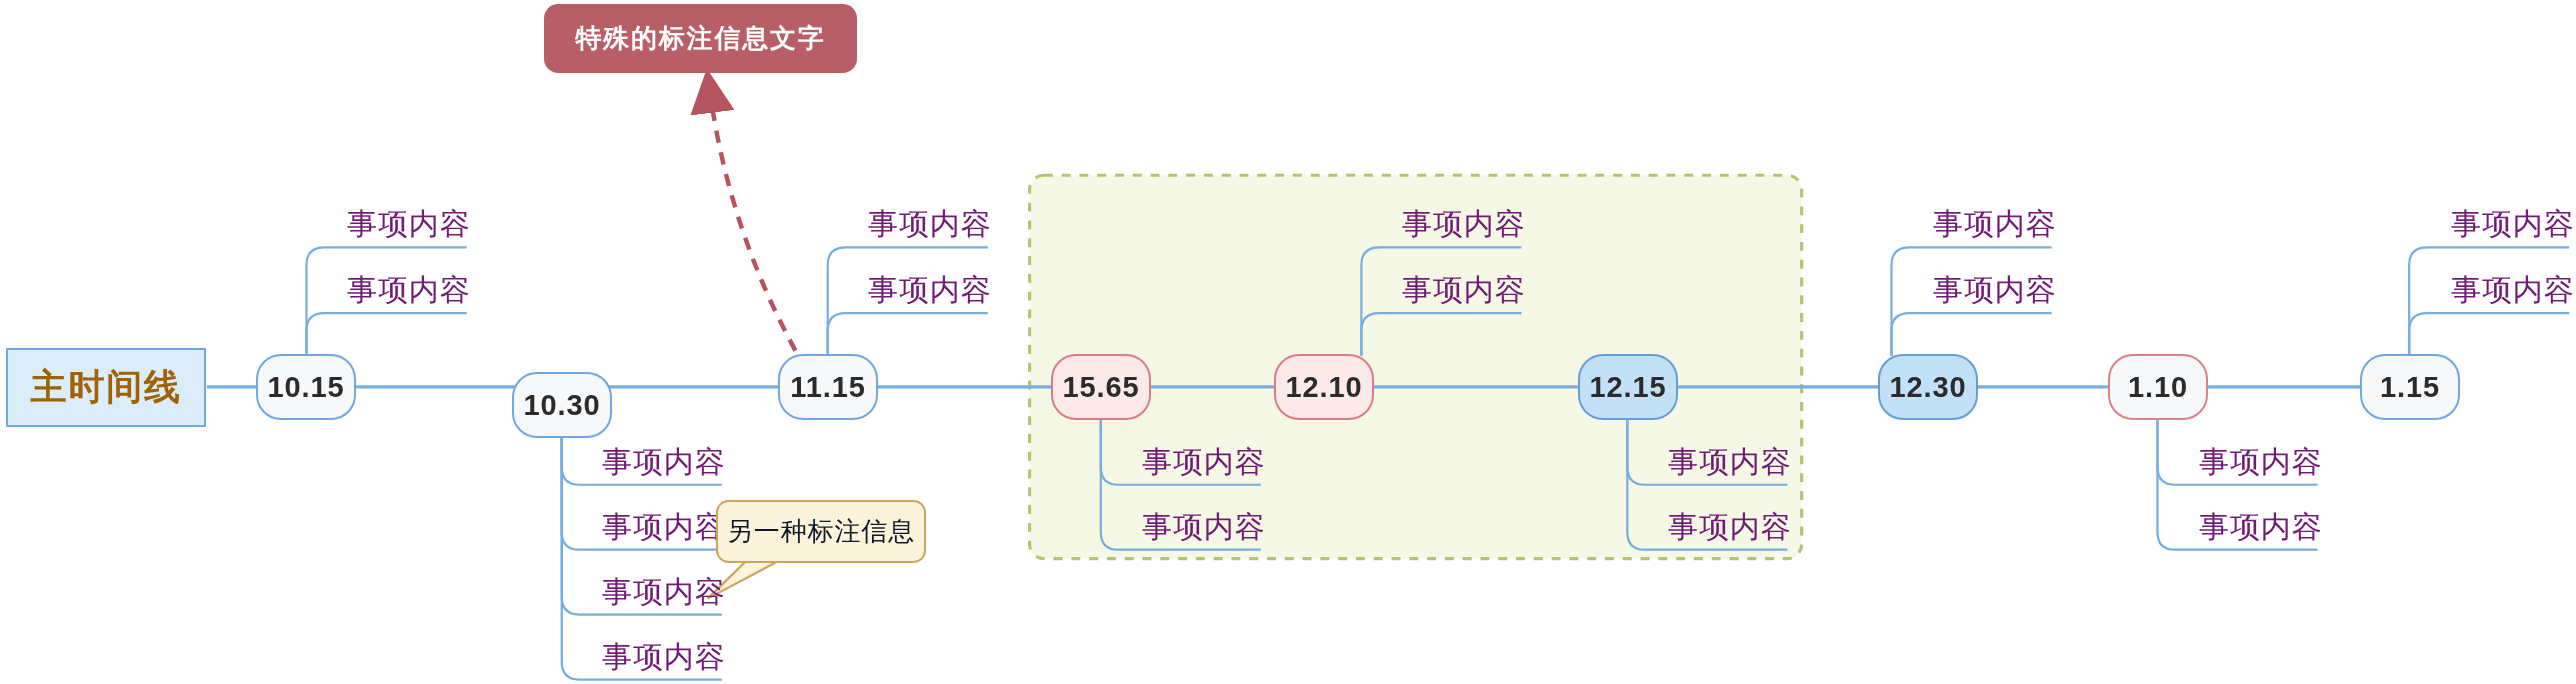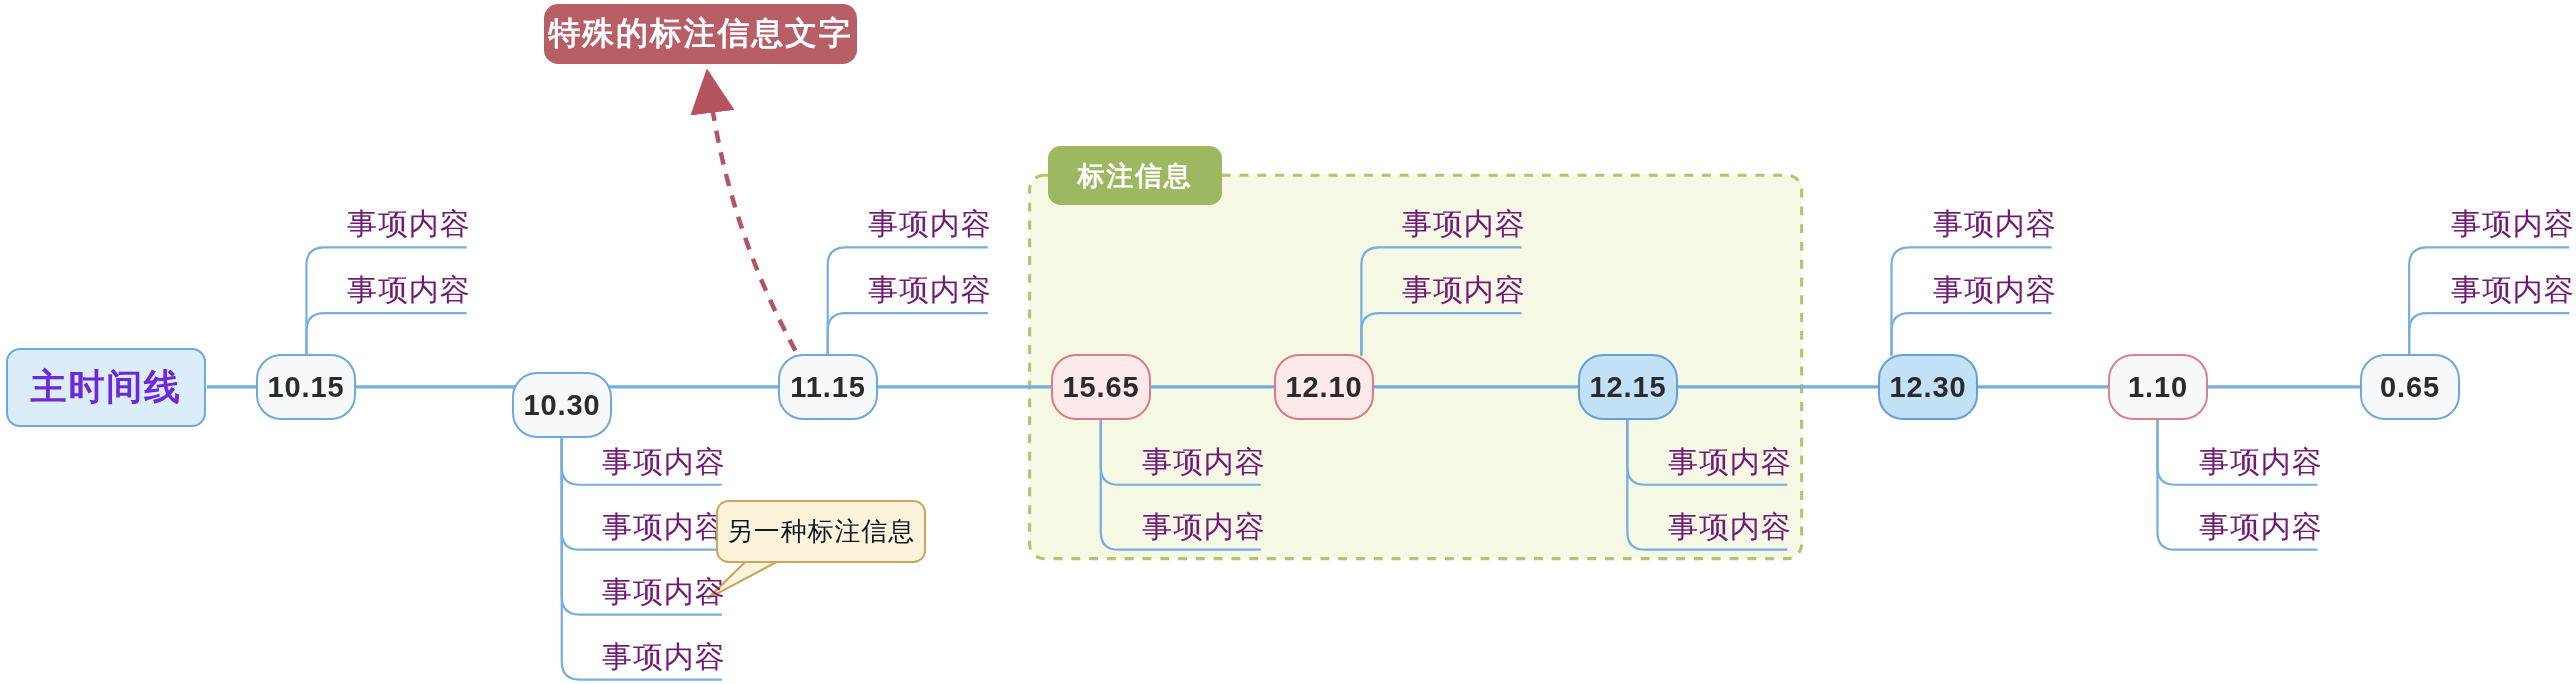--- a/index.html
+++ b/index.html
@@ -14,35 +14,35 @@
     background:var(--node-fill,#f7f8f9);
     display:flex;align-items:center;justify-content:center;
     font-size:29px;font-weight:600;color:#2b2b2b;z-index:2;letter-spacing:0.9px;text-align:center;
   }
   .item-label{
     position:absolute;font-size:30px;line-height:32px;color:#701a75;
     white-space:nowrap;z-index:2;letter-spacing:0.9px;
   }
   .title-box{
     position:absolute;left:6.2px;top:348px;width:200px;height:79px;box-sizing:border-box;
-    border:2.7px solid #6fa8dc;border-radius:14px;background:#dcedfa;
+    border:2.7px solid #6fa8dc;border-radius:1px;background:#dcedfa;
     display:flex;align-items:center;justify-content:center;
-    font-size:36px;font-weight:700;color:#6d28d9;z-index:2;letter-spacing:1.8px;
+    font-size:36px;font-weight:700;color:#a16207;z-index:2;letter-spacing:1.8px;
   }
   .group-box-label{
     position:absolute;left:1048px;top:146px;width:174px;height:59px;
     border-radius:12.5px;background:#9eb862;
     display:flex;align-items:center;justify-content:center;
     font-size:27px;font-weight:700;color:#ffffff;z-index:3;letter-spacing:1.8px;
   }
   .special-callout{
-    position:absolute;left:544px;top:4.4px;width:313px;height:60px;
+    position:absolute;left:544px;top:4.4px;width:313px;height:69px;
     border-radius:14.2px;background:#b75e66;
     display:flex;align-items:center;justify-content:center;
-    font-size:32px;font-weight:700;color:#ffffff;z-index:3;letter-spacing:1.8px;
+    font-size:26px;font-weight:700;color:#ffffff;z-index:3;letter-spacing:1.8px;
   }
   .bubble-callout{
     position:absolute;left:716px;top:500px;width:210px;height:63px;box-sizing:border-box;
     border:2.7px solid #c9a55e;border-radius:12.5px;background:#fbf3da;
     display:flex;align-items:center;justify-content:center;
     font-size:26px;color:#0f172a;z-index:3;letter-spacing:0.9px;
   }
 </style>
 </head>
 <body>
@@ -113,25 +113,24 @@
       <div class="item-label" style="left: 1402px; top: 274px;">事项内容</div>
       <div class="node" style="left: 1578px; top: 354px; --node-fill: #c3e1f6; --node-border: #63a0d8;">12.15</div>
       <div class="item-label" style="left: 1668px; top: 446px;">事项内容</div>
       <div class="item-label" style="left: 1668px; top: 511px;">事项内容</div>
       <div class="node" style="left: 1842px; top: 354px; margin-left: 36px; --node-fill: #c3e1f6; --node-border: #63a0d8;">12.30</div>
       <div class="item-label" style="left: 1933px; top: 208px;">事项内容</div>
       <div class="item-label" style="left: 1933px; top: 274px;">事项内容</div>
       <div class="node" style="left: 2108px; top: 354px; --node-fill: #f7f8f9; --node-border: #d9828a;">1.10</div>
       <div class="item-label" style="left: 2199px; top: 446px;">事项内容</div>
       <div class="item-label" style="left: 2199px; top: 511px;">事项内容</div>
-      <div class="node" style="left: 2360px; top: 354px; --node-fill: #f7f8f9; --node-border: #6fa8dc;">0.65</div>
+      <div class="node" style="left: 2360px; top: 354px; --node-fill: #f7f8f9; --node-border: #6fa8dc;">1.15</div>
       <div class="item-label" style="left: 2451px; top: 208px;">事项内容</div>
       <div class="item-label" style="left: 2451px; top: 274px;">事项内容</div>
     </div>
 
-  <div class="group-box-label">标注信息</div>
 
   <div class="special-callout">特殊的标注信息文字</div>
 
   <div class="bubble-callout">另一种标注信息</div>
 
 </div>
 
 
 </body></html>

